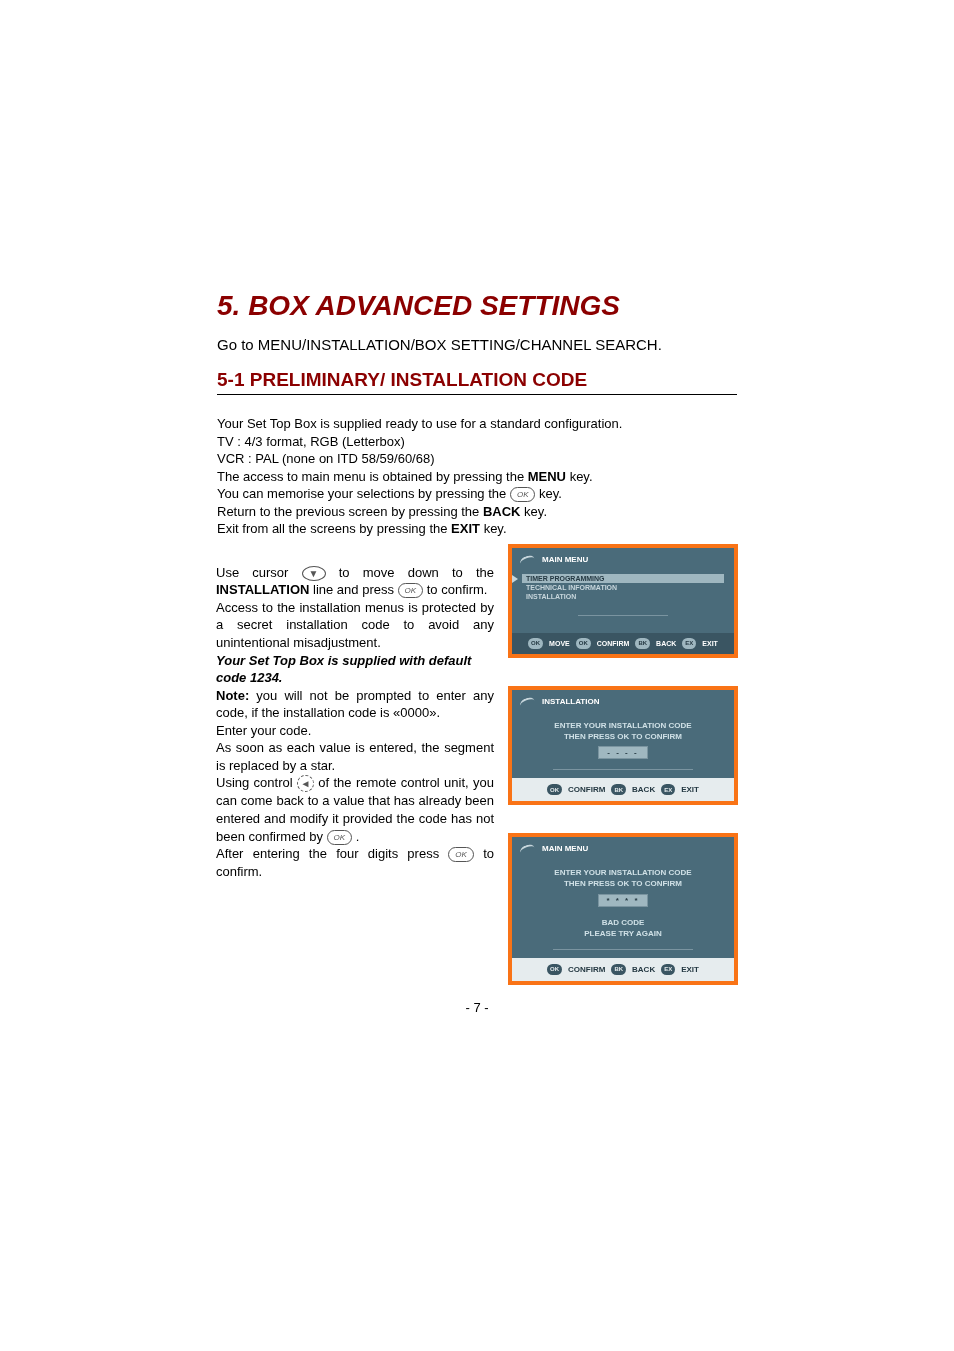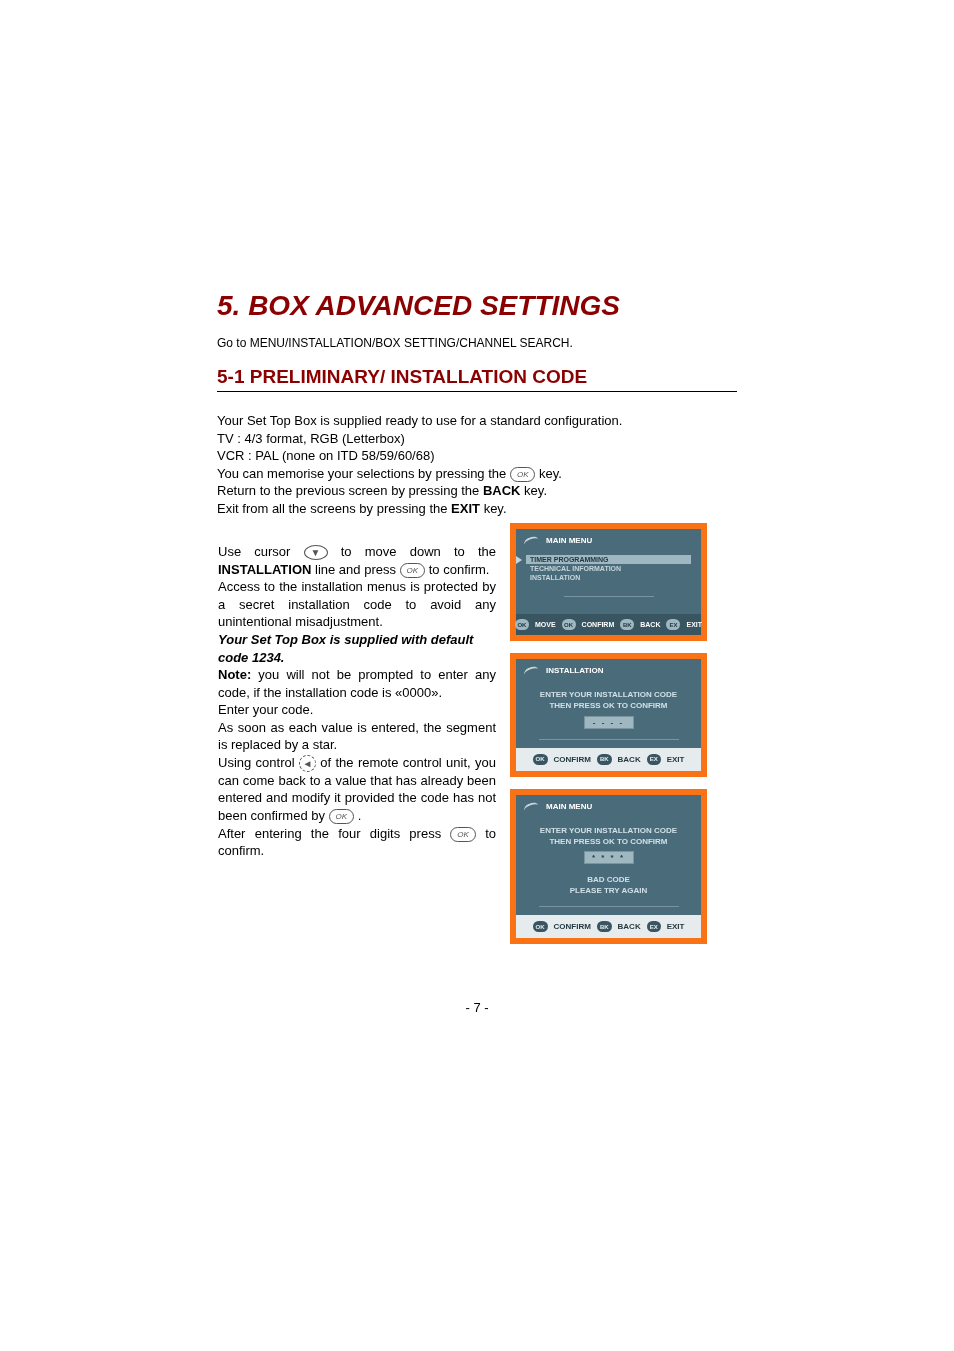--- a/index.html
+++ b/index.html
@@ -15,21 +15,21 @@
       font-size: 13px;
     }
     h1 {
       color: #8b0000;
       font-size: 28px;
       font-weight: bold;
       margin-bottom: 14px;
       font-style: italic;
     }
     .nav-line {
-      font-size: 12px;
+      font-size: 15px;
       margin-bottom: 16px;
     }
     h2 {
       color: #8b0000;
       font-size: 19px;
       font-weight: bold;
       border-bottom: 1.5px solid #000;
       padding-bottom: 3px;
       margin-bottom: 8px;
     }
@@ -82,24 +82,24 @@
       line-height: 15px;
       text-align: center;
       font-size: 10px;
       vertical-align: middle;
       color: #555;
     }
     .bold { font-weight: bold; }
 
     
     .screen {
-      width: 197px;
+      width: 230px;
       background: #4a6b7a;
-      border: 6px solid #f97316;
-      margin-bottom: 12px;
+      border: 4px solid #f97316;
+      margin-bottom: 28px;
       color: #fff;
       font-size: 8px;
       font-weight: bold;
       position: relative;
     }
     .screen-header {
       padding: 7px 10px 6px 30px;
       position: relative;
     }
     .swoosh {
@@ -201,20 +201,23 @@
 <body>
 
 <h1>5. BOX ADVANCED SETTINGS</h1>
 <p class="nav-line">Go to MENU/INSTALLATION/BOX SETTING/CHANNEL SEARCH.</p>
 <h2>5-1 PRELIMINARY/ INSTALLATION CODE</h2>
 
 <div class="body-text">
   <p>Your Set Top Box is supplied ready to use for a standard configuration.</p>
   <p>TV : 4/3 format, RGB (Letterbox)</p>
   <p>VCR : PAL (none on ITD 58/59/60/68)</p>
+  <p>
+    <span>The access to main menu is obtained by pressing the </span><span class="bold">MENU</span><span> key.</span>
+  </p>
   <p>
     <span>You can memorise your selections by pressing the </span><span class="ok-oval">OK</span><span> key.</span>
   </p>
   <p>
     <span>Return to the previous screen by pressing the </span><span class="bold">BACK</span><span> key.</span>
   </p>
   <p>
     <span>Exit from all the screens by pressing the </span><span class="bold">EXIT</span><span> key.</span>
   </p>
 </div>

